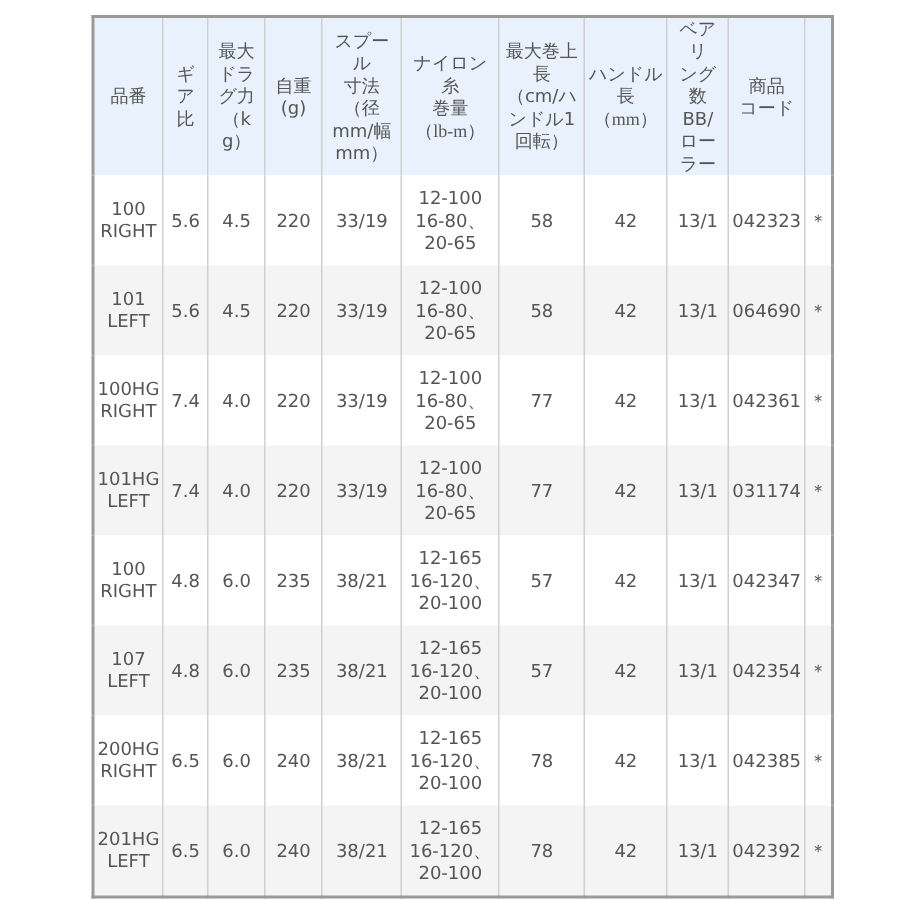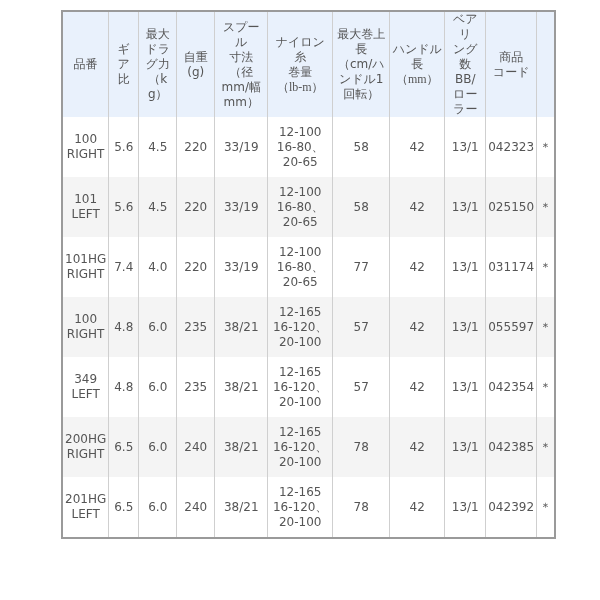--- a/index.html
+++ b/index.html
@@ -98,57 +98,73 @@
       <td>5.6</td>
       <td>4.5</td>
       <td>220</td>
       <td>33/19</td>
       <td class="line">12-100
 16-80、
 20-65</td>
       <td>58</td>
       <td>42</td>
       <td>13/1</td>
-      <td>025150</td>
-      <td>＊</td>
-    </tr>
-    <tr>
-      <td class="line">101HG
+      <td>064690</td>
+      <td>＊</td>
+    </tr>
+    <tr>
+      <td class="line">100HG
 RIGHT</td>
       <td>7.4</td>
       <td>4.0</td>
       <td>220</td>
       <td>33/19</td>
       <td class="line">12-100
 16-80、
 20-65</td>
       <td>77</td>
       <td>42</td>
       <td>13/1</td>
+      <td>042361</td>
+      <td>＊</td>
+    </tr>
+    <tr>
+      <td class="line">101HG
+LEFT</td>
+      <td>7.4</td>
+      <td>4.0</td>
+      <td>220</td>
+      <td>33/19</td>
+      <td class="line">12-100
+16-80、
+20-65</td>
+      <td>77</td>
+      <td>42</td>
+      <td>13/1</td>
       <td>031174</td>
       <td>＊</td>
     </tr>
     <tr>
       <td class="line">100
 RIGHT</td>
       <td>4.8</td>
       <td>6.0</td>
       <td>235</td>
       <td>38/21</td>
       <td class="line">12-165
 16-120、
 20-100</td>
       <td>57</td>
       <td>42</td>
       <td>13/1</td>
-      <td>055597</td>
-      <td>＊</td>
-    </tr>
-    <tr>
-      <td class="line">349
+      <td>042347</td>
+      <td>＊</td>
+    </tr>
+    <tr>
+      <td class="line">107
 LEFT</td>
       <td>4.8</td>
       <td>6.0</td>
       <td>235</td>
       <td>38/21</td>
       <td class="line">12-165
 16-120、
 20-100</td>
       <td>57</td>
       <td>42</td>

